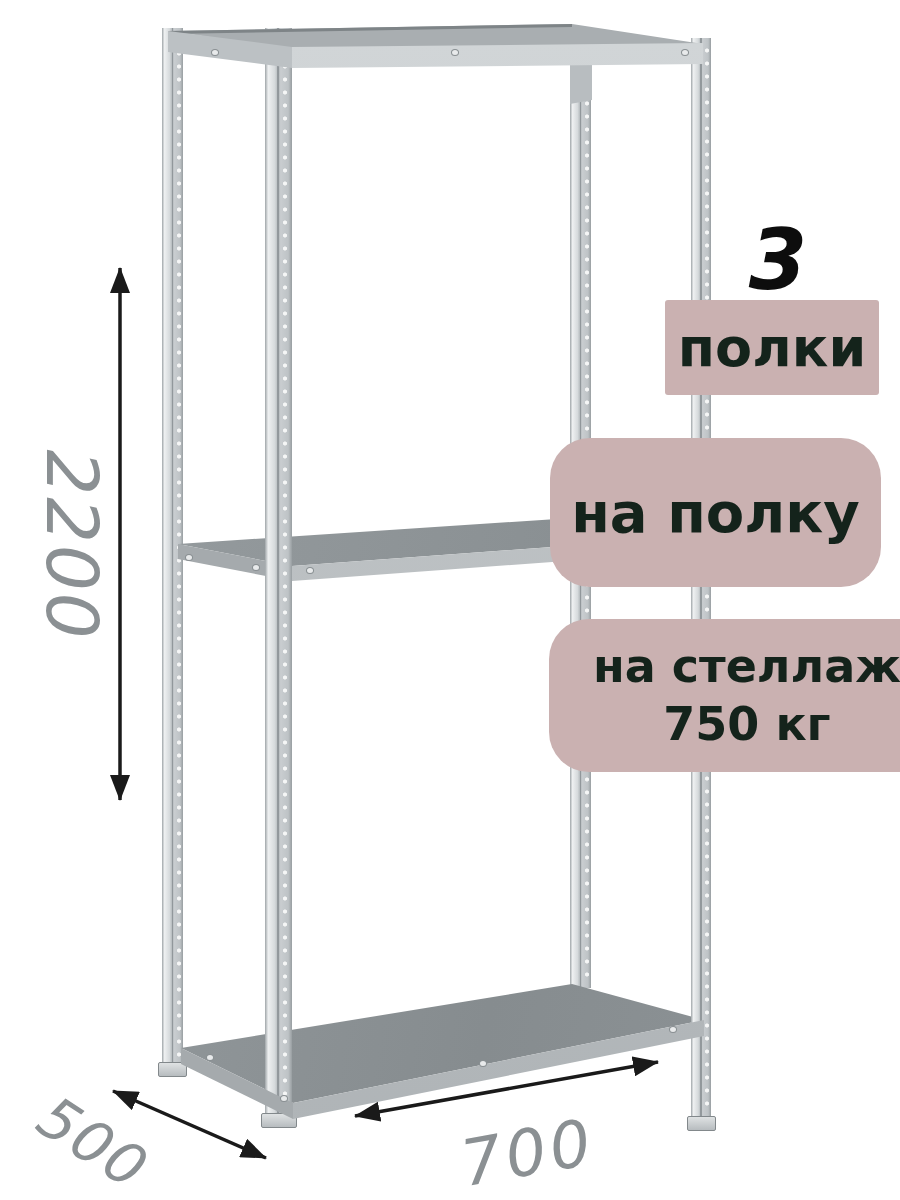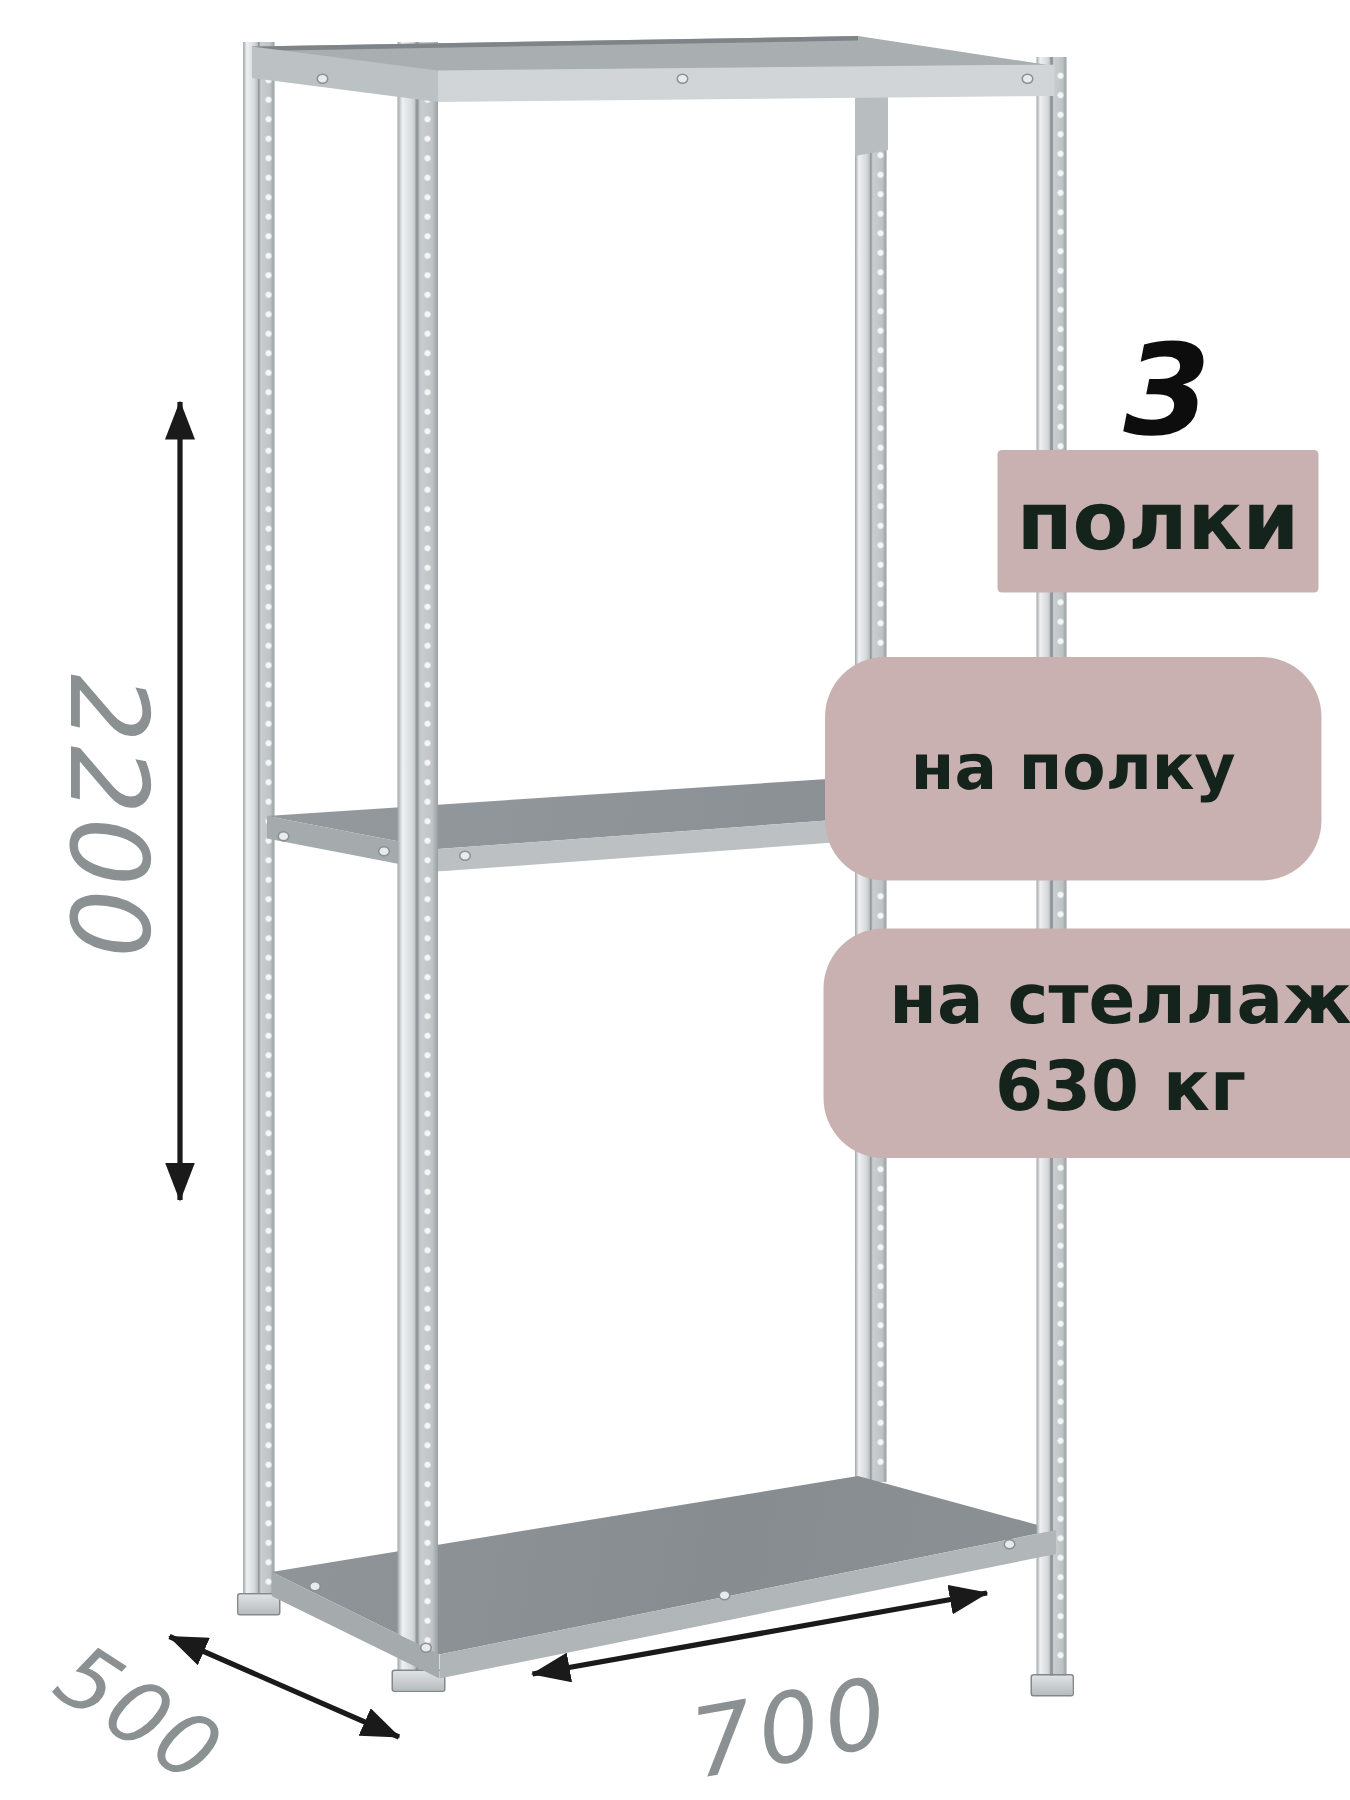--- a/index.html
+++ b/index.html
@@ -89,21 +89,21 @@
     position:absolute;left:728px;top:218px;width:100px;z-index:6;
     font-size:84px;font-weight:bold;font-style:italic;line-height:1;
     color:var(--count_text);text-align:center;
   }
   .badge{
     position:absolute;z-index:6;background:var(--badge_background);
     color:var(--badge_text);font-weight:bold;text-align:center;
     display:flex;flex-direction:column;align-items:center;justify-content:center;
   }
   .badge-count-label{left:665px;top:300px;width:214px;height:95px;border-radius:3px;font-size:54px;}
-  .badge-per-shelf{left:550px;top:438px;width:331px;height:149px;border-radius:40px;font-size:42px;line-height:1.2;}
+  .badge-per-shelf{left:550px;top:438px;width:331px;height:149px;border-radius:40px;font-size:56px;line-height:1.2;}
   .badge-per-rack{left:549px;top:619px;width:396px;height:153px;border-radius:40px;font-size:46px;line-height:1.25;}
 </style>
 </head>
 <body>
 
 <div class="stage">
 
   <div class="post post-rl"></div>
   <div class="post post-rr"></div>
   <div class="foot foot-rl"></div>
@@ -159,16 +159,16 @@
   <div class="badge badge-count-label">
     <span>полки</span>
   </div>
 
   <div class="badge badge-per-shelf">
     <span>на полку</span>
   </div>
 
   <div class="badge badge-per-rack">
     <span>на стеллаж</span>
-    <span>630 кг</span>
+    <span>750 кг</span>
   </div>
 
 </div>
 
 </body></html>

